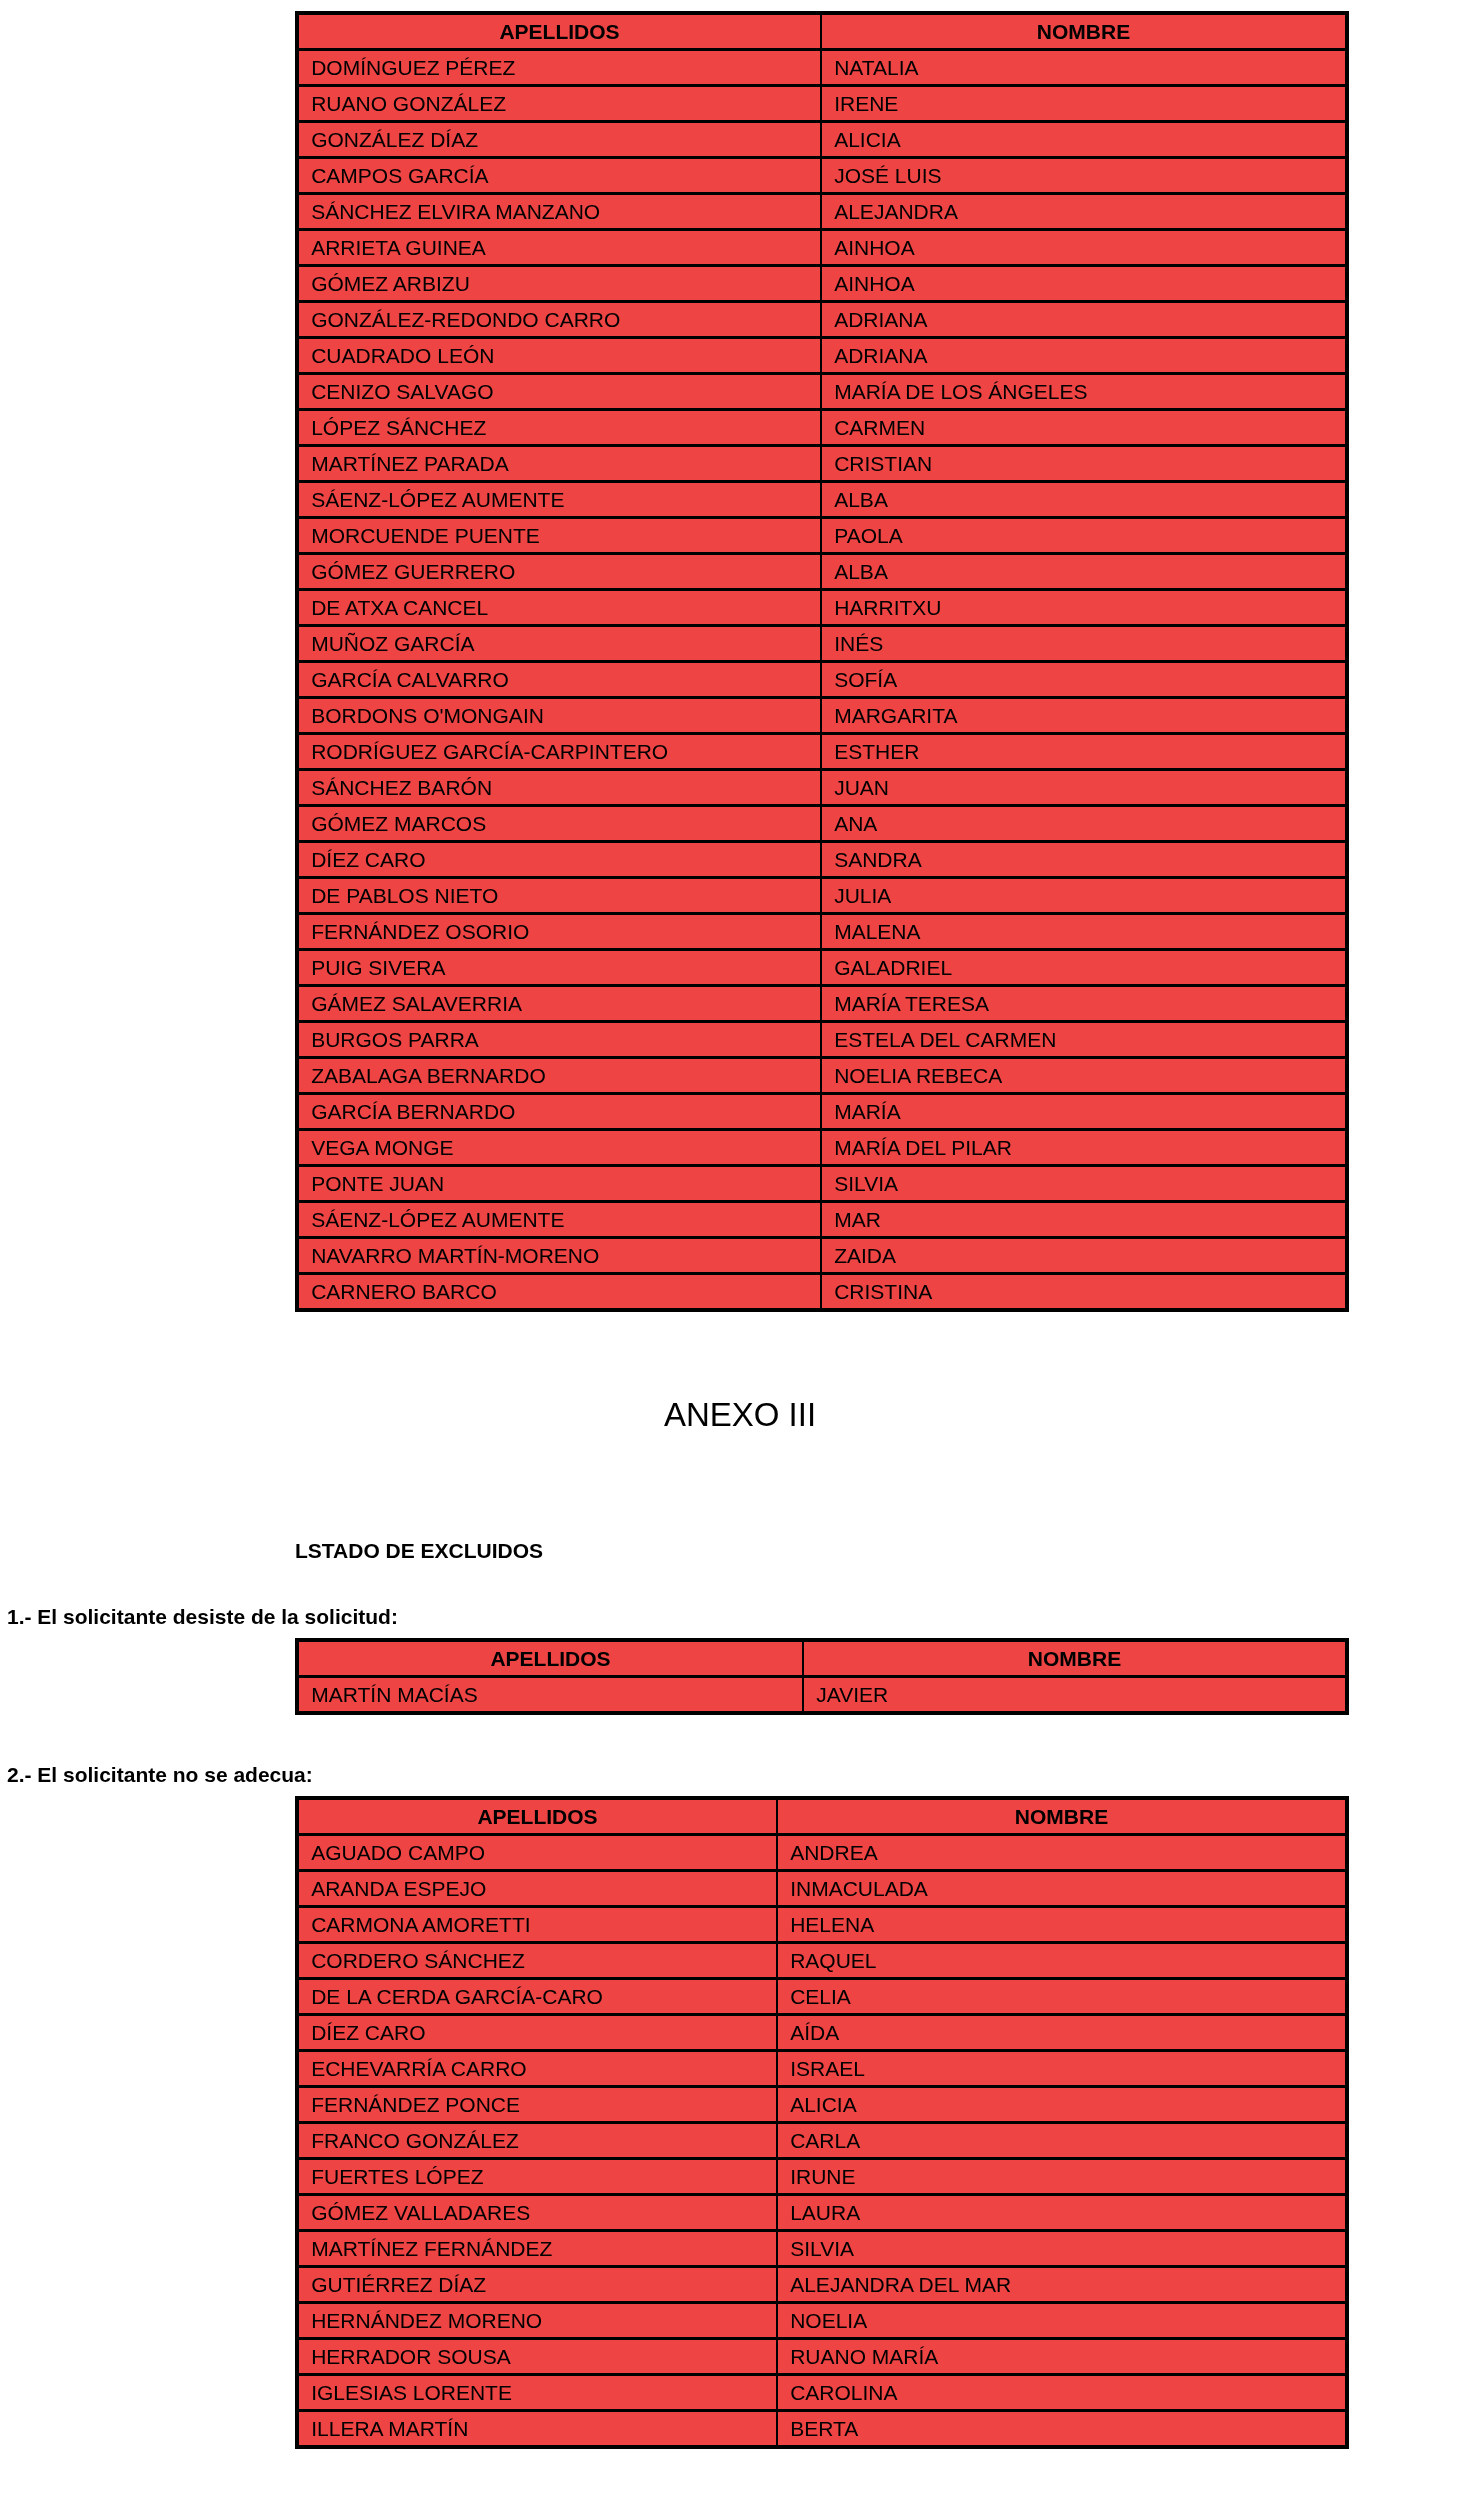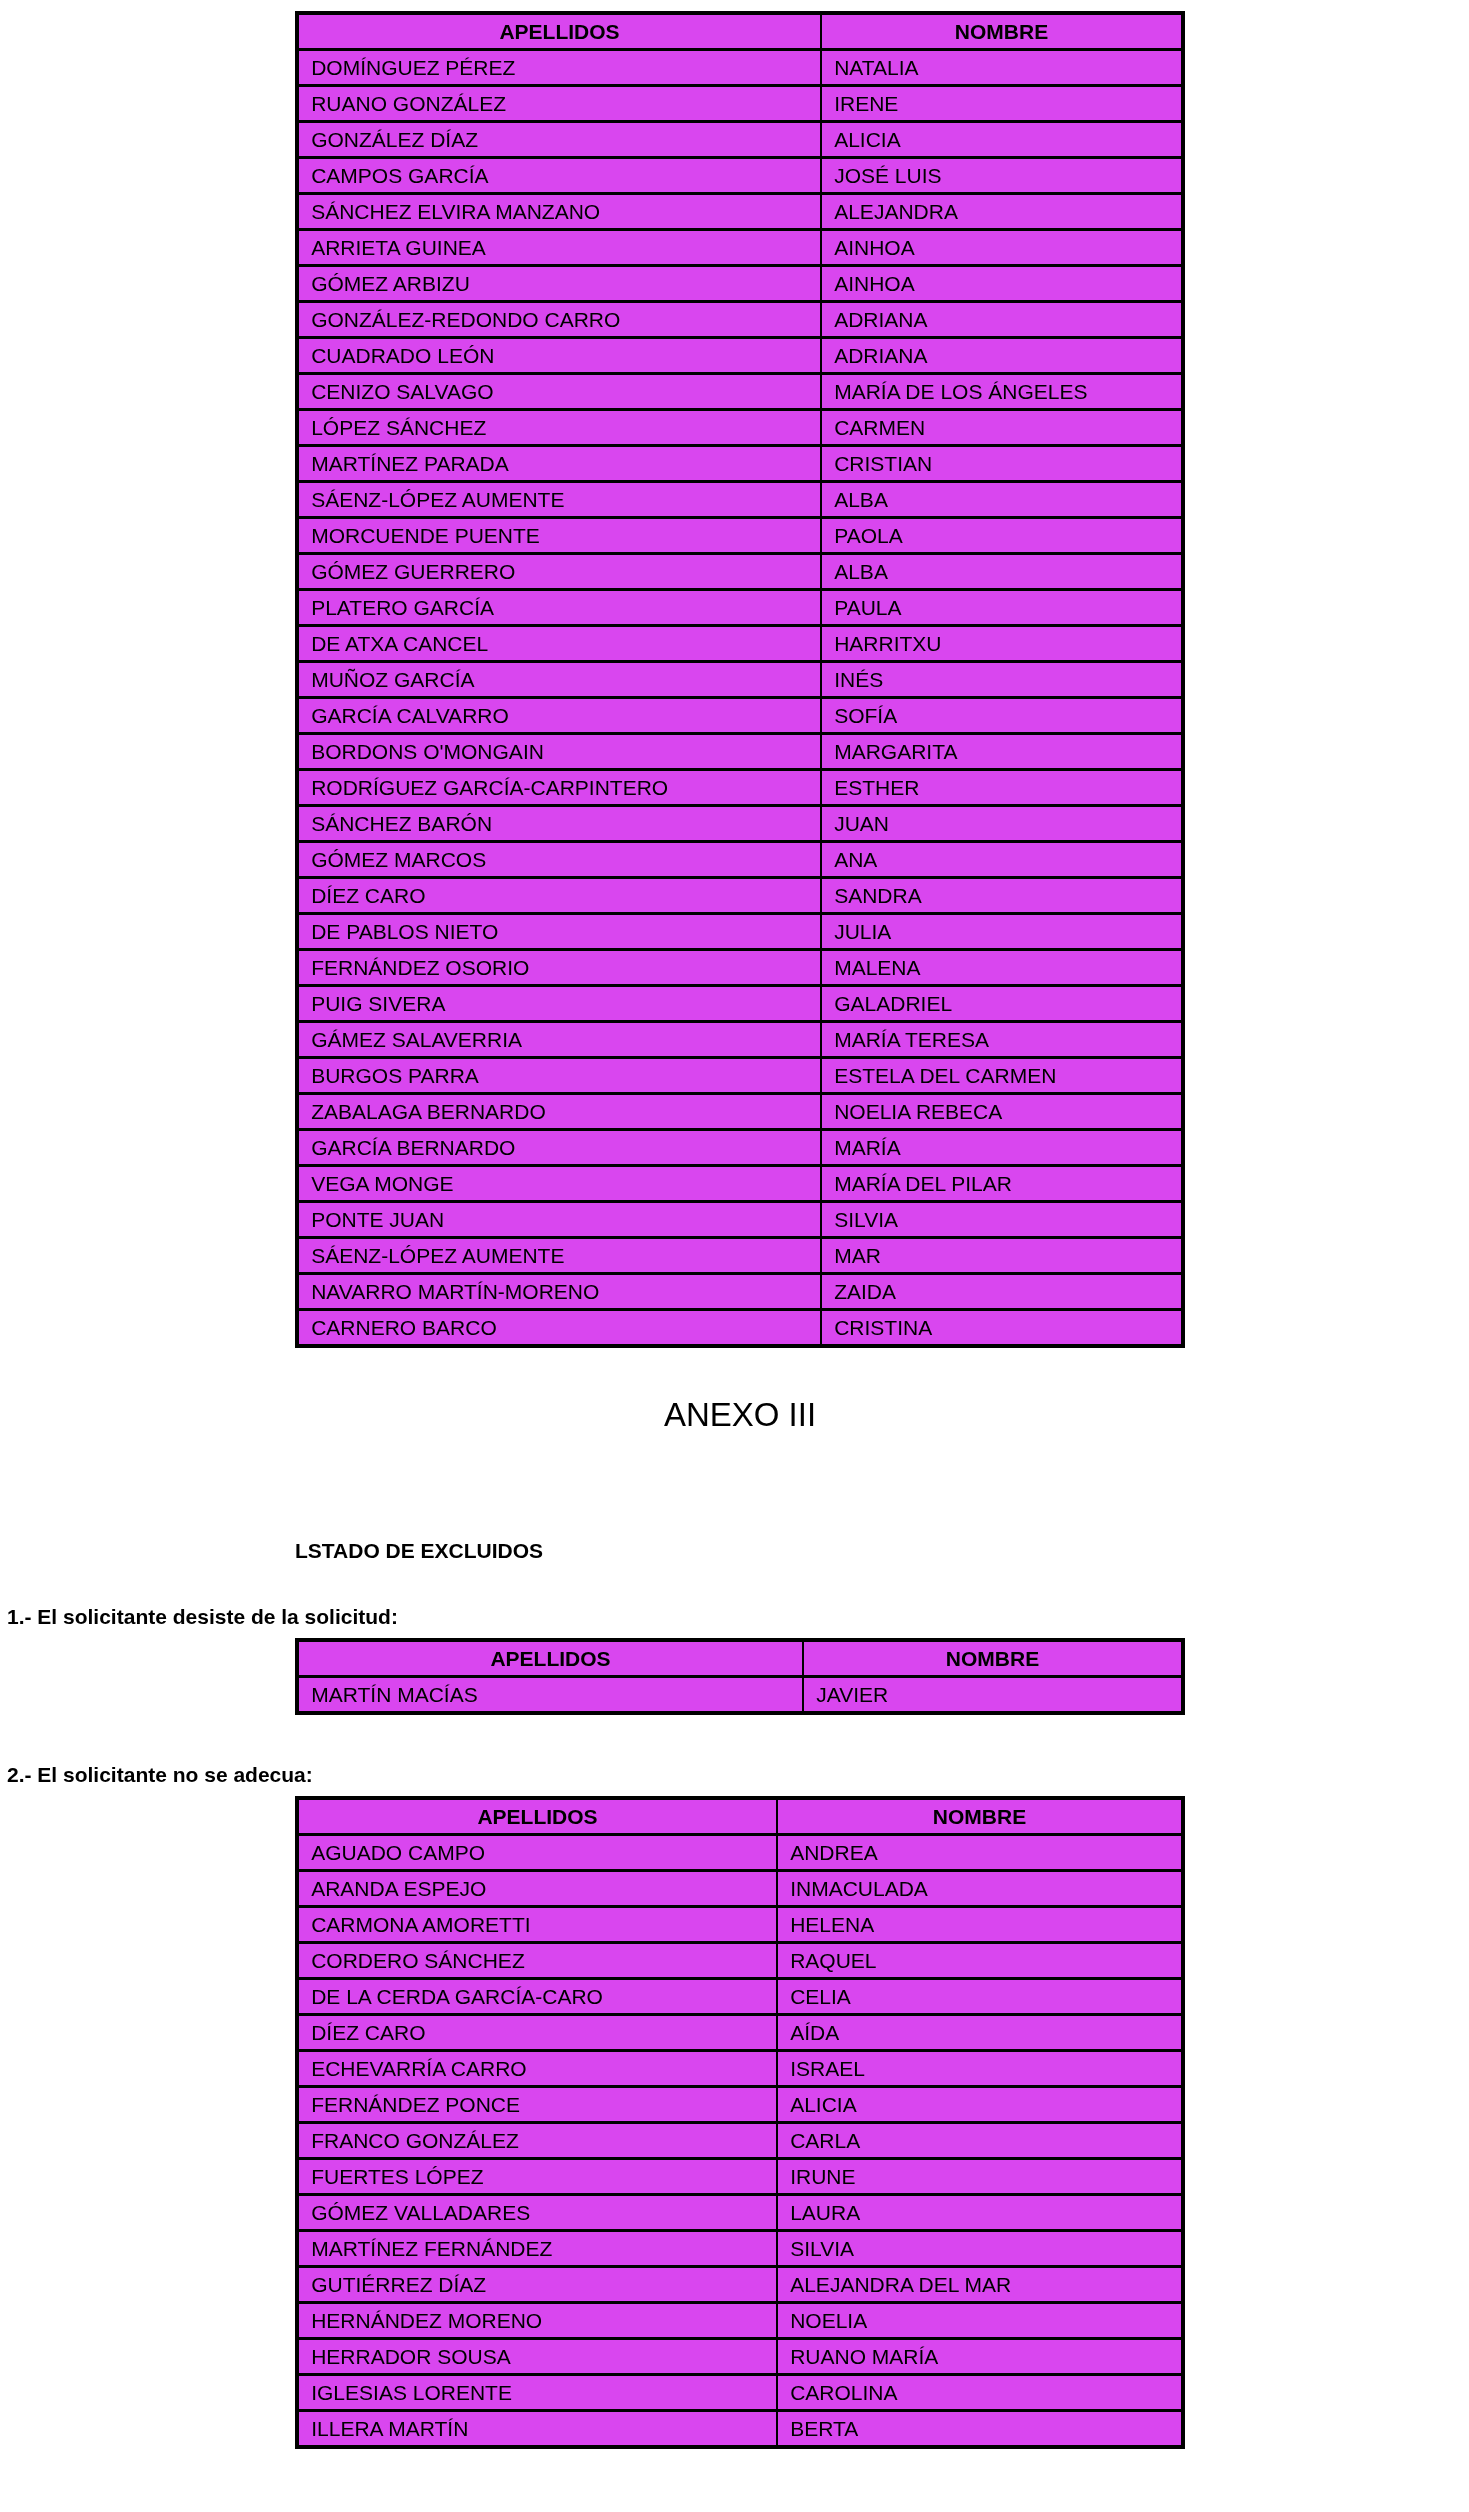--- a/index.html
+++ b/index.html
@@ -7,24 +7,24 @@
     width: 1470px; height: 2512px;
     background: #ffffff;
     color: #000000;
     font-family: "Liberation Sans", "DejaVu Sans", sans-serif;
     position: relative;
     overflow: hidden;
   }
   table.t {
     position: absolute;
     left: 295px;
-    width: 890px;
+    width: 1054px;
     border-collapse: collapse;
     table-layout: fixed;
-    background: #d946ef;
+    background: #ef4444;
     border: 4.4px solid #000000;
   }
   table.t th, table.t td {
     border-top: 3.5px solid #000000;
     border-bottom: 3.5px solid #000000;
     height: 33px;
     font-size: 21px;
     line-height: 1;
     white-space: nowrap;
     overflow: hidden;
@@ -127,24 +127,20 @@
       </tr>
       <tr>
         <td>MORCUENDE PUENTE</td>
         <td>PAOLA</td>
       </tr>
       <tr>
         <td>GÓMEZ GUERRERO</td>
         <td>ALBA</td>
       </tr>
       <tr>
-        <td>PLATERO GARCÍA</td>
-        <td>PAULA</td>
-      </tr>
-      <tr>
         <td>DE ATXA CANCEL</td>
         <td>HARRITXU</td>
       </tr>
       <tr>
         <td>MUÑOZ GARCÍA</td>
         <td>INÉS</td>
       </tr>
       <tr>
         <td>GARCÍA CALVARRO</td>
         <td>SOFÍA</td>

